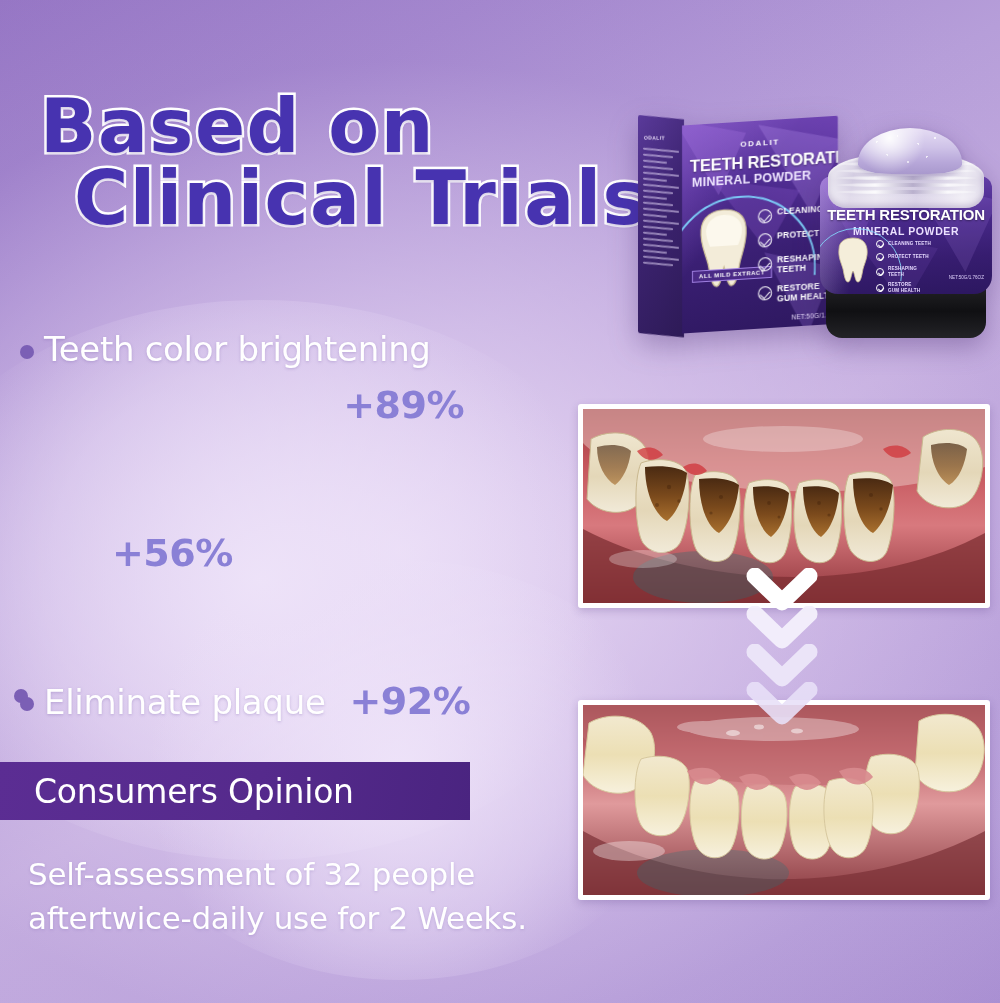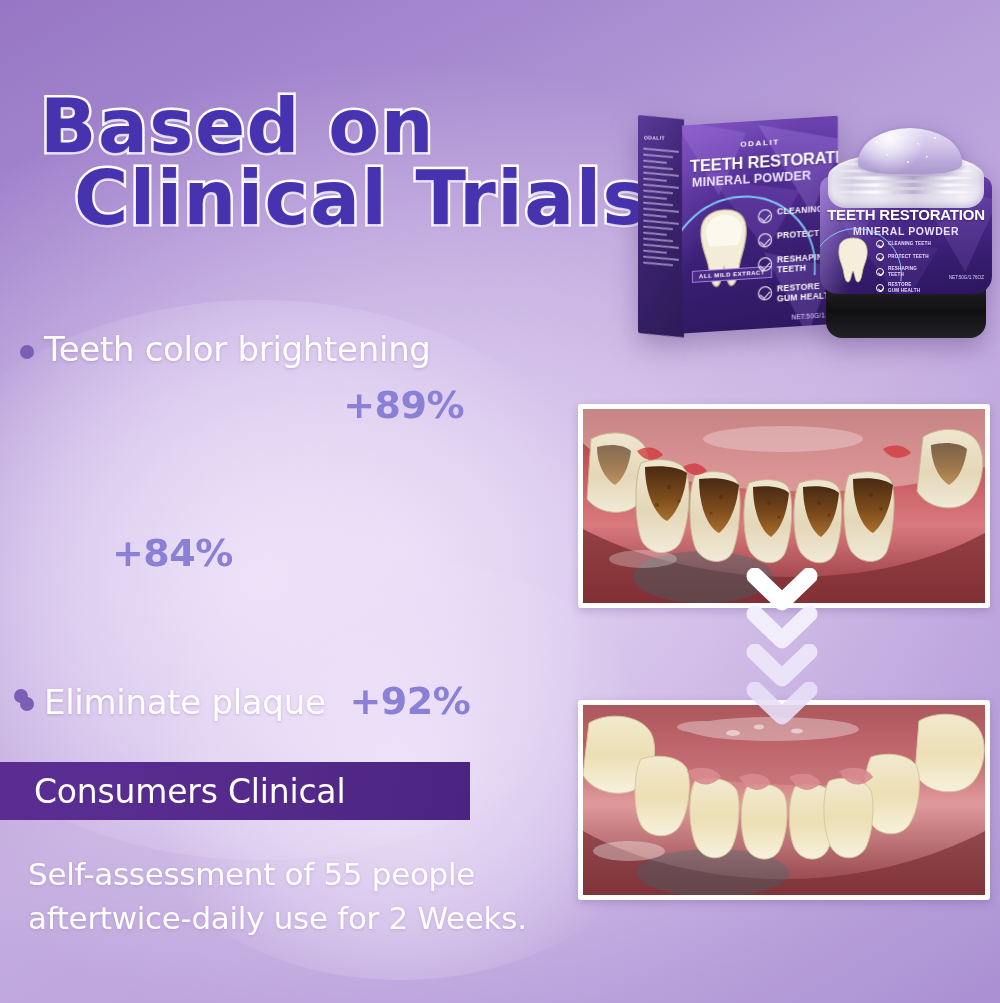--- a/index.html
+++ b/index.html
@@ -484,38 +484,38 @@
 
     <div class="benefit b1">
       <span class="bullet-dot"></span>
       <span class="benefit-text">Teeth color brightening</span>
       <span class="benefit-pct">+89%</span>
     </div>
 
     <div class="benefit b2">
       <span class="bullet-dot"></span>
       <div class="row">
-        <span class="benefit-pct">+84%</span>
+        <span class="benefit-pct">+56%</span>
       </div>
     </div>
 
     <div class="benefit b3">
       <span class="bullet-dot"></span>
       <div class="row">
         <span class="benefit-text">Eliminate plaque</span>
         <span class="benefit-pct">+92%</span>
       </div>
     </div>
   </div>
 
   <div class="banner">
-    <span class="banner-label">Consumers Clinical</span>
+    <span class="banner-label">Consumers Opinion</span>
   </div>
 
-  <div class="footnote">Self-assessment of 55 people
+  <div class="footnote">Self-assessment of 32 people
 aftertwice-daily use for 2 Weeks.</div>
 
   <div class="ba-wrap">
 
     <div class="photo photo-before">
       <svg viewBox="0 0 402 194" preserveAspectRatio="none" role="img">
         <defs>
           <linearGradient id="gumB" x1="0" y1="0" x2="0" y2="1">
             <stop offset="0%" stop-color="#9d3a3f"></stop>
             <stop offset="28%" stop-color="#c4555b"></stop>

